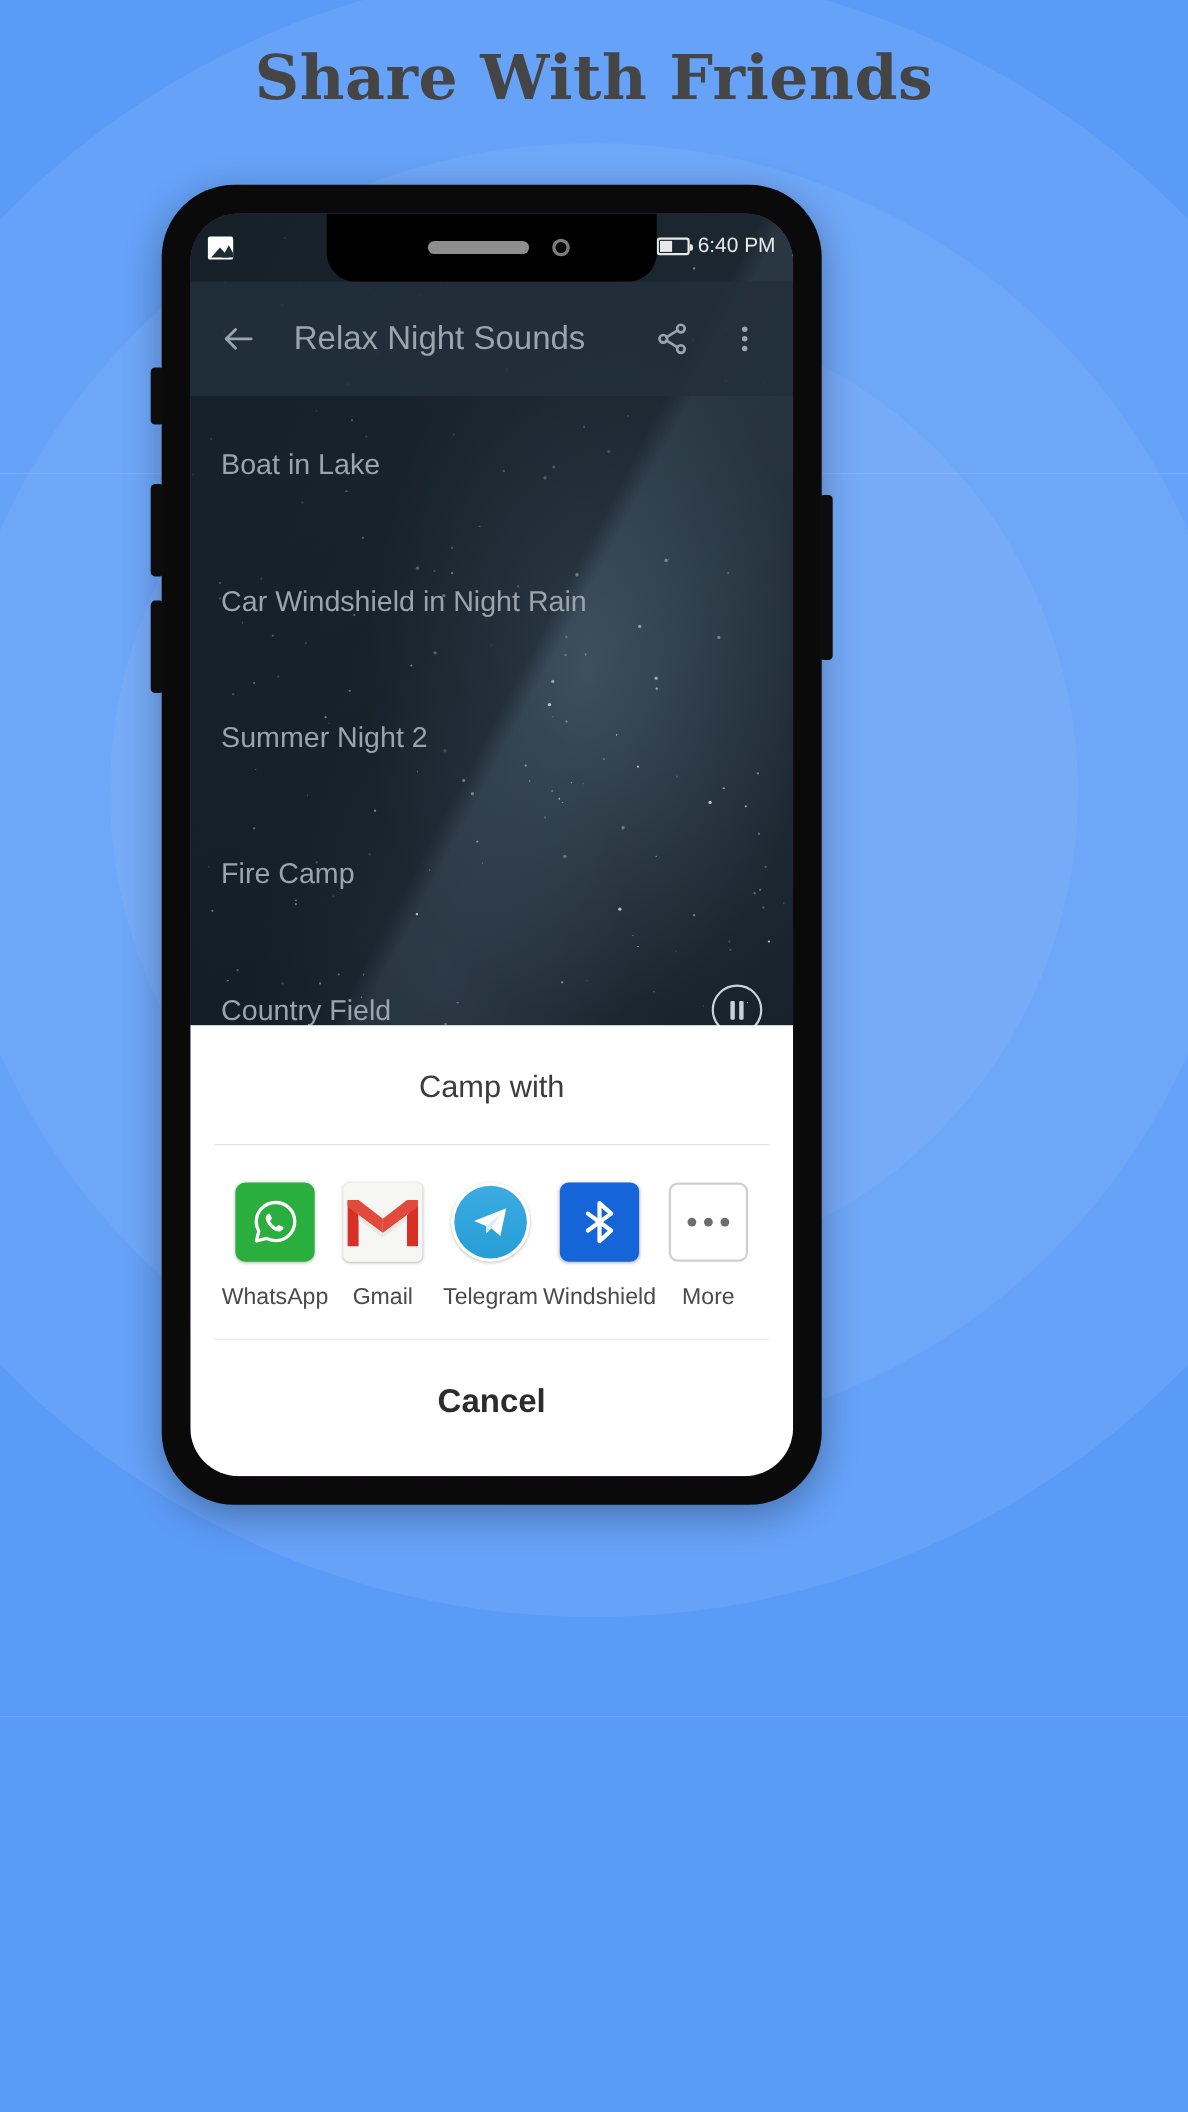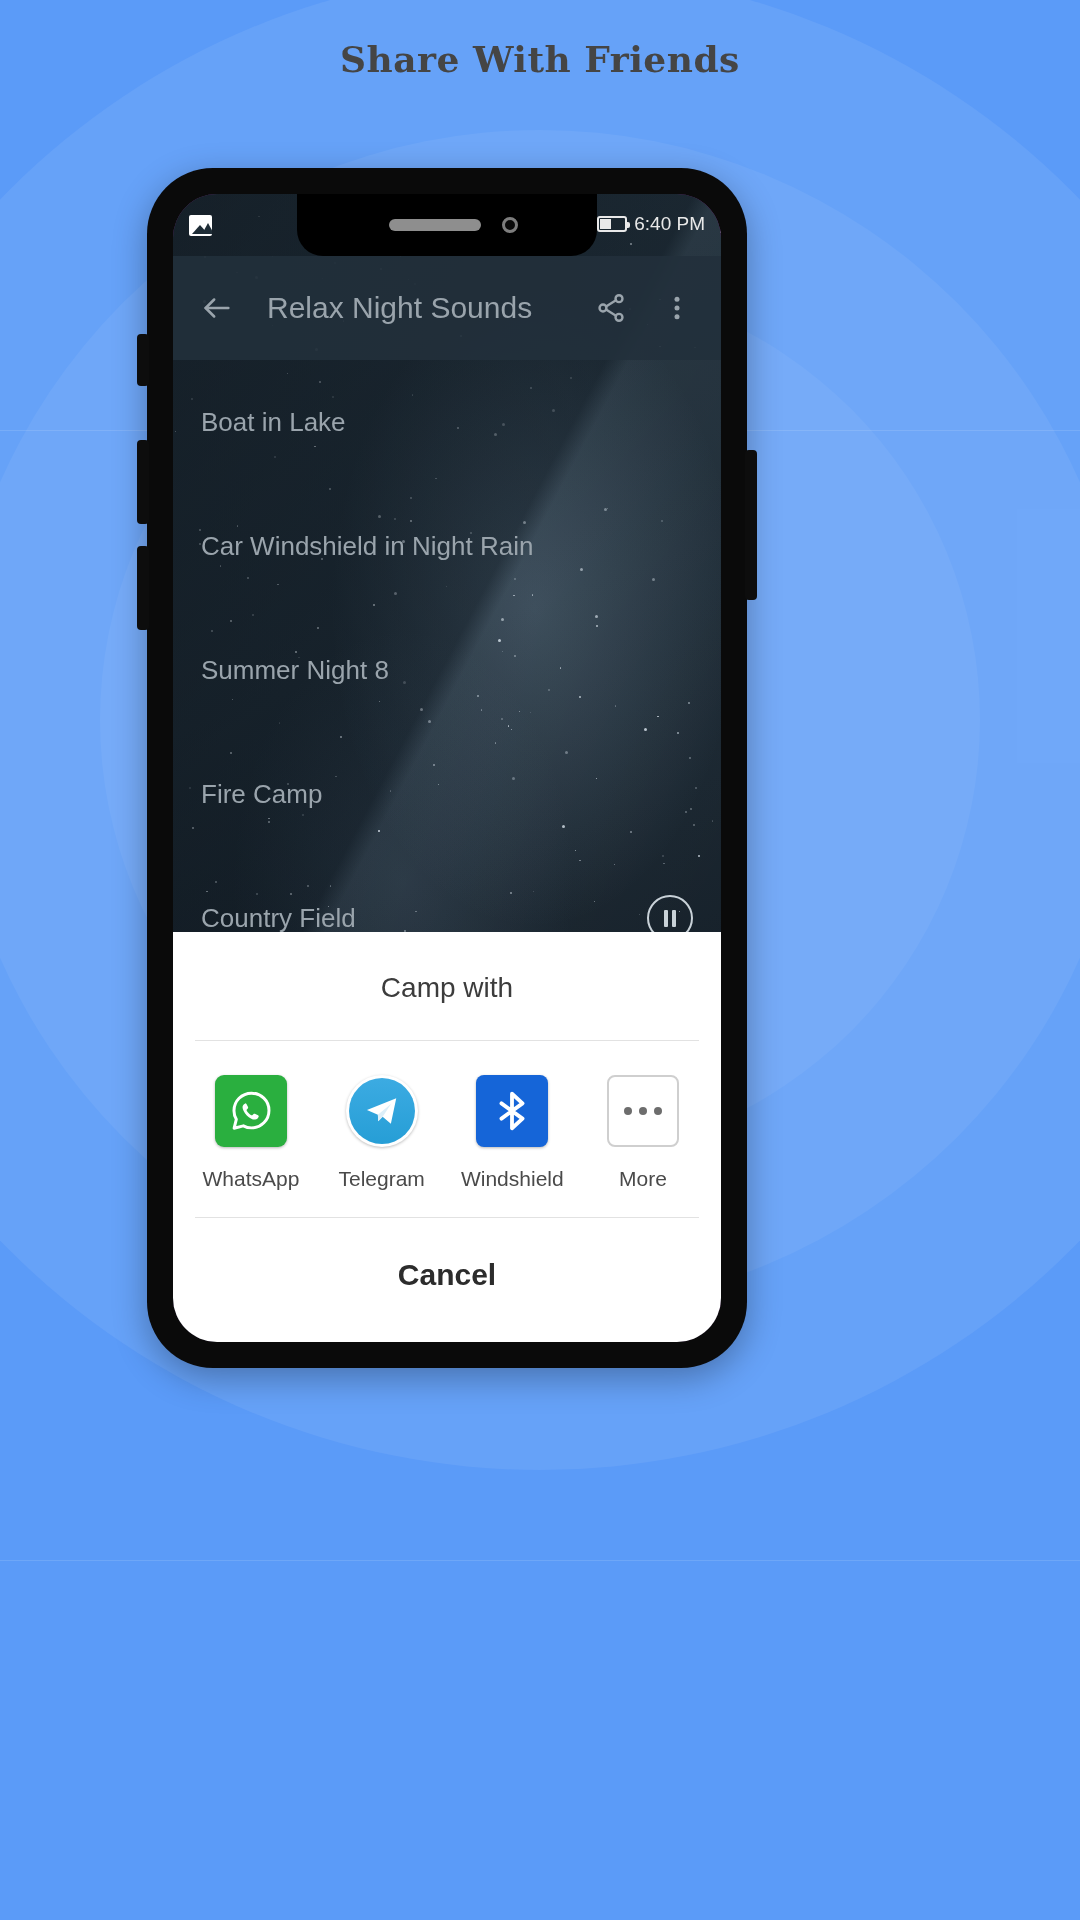--- a/index.html
+++ b/index.html
@@ -26,21 +26,21 @@
     background:rgba(255,255,255,0.12);
   }
   .band2 { top:1560px; }
 
   
   .headline {
     position:absolute; top:38px; left:0; right:0;
     text-align:center;
     font-family:"DejaVu Serif", serif;
     font-weight:bold;
-    font-size:36px;
+    font-size:56px;
     letter-spacing:0.5px;
     color:#454545;
     z-index:5;
   }
 
   
   .phone {
     position:absolute;
     left:147px; top:168px;
     width:600px; height:1200px;
@@ -528,21 +528,21 @@
     </div>
 
     <div class="soundlist" id="soundlist">
         <div class="sound-row">
           <div class="sound-name">Boat in Lake</div>
         </div>
         <div class="sound-row">
           <div class="sound-name">Car Windshield in Night Rain</div>
         </div>
         <div class="sound-row">
-          <div class="sound-name">Summer Night 8</div>
+          <div class="sound-name">Summer Night 2</div>
         </div>
         <div class="sound-row">
           <div class="sound-name">Fire Camp</div>
         </div>
         <div class="sound-row">
           <div class="sound-name">Country Field</div>
           <div class="pausebtn">
             <span class="bar"></span>
             <span class="bar"></span>
           </div>
@@ -564,20 +564,34 @@
         <div class="app">
           <div class="ic ic-whatsapp">
             <svg width="50" height="50" viewBox="0 0 32 32" fill="none" stroke="#fff" stroke-width="1.9">
               <path d="M16.3 4.6c-6.2 0-11.2 5-11.2 11.2 0 2 .55 3.9 1.5 5.5L5.2 27l5.9-1.5a11.2 11.2 0 0 0 5.2 1.3c6.2 0 11.2-5 11.2-11.2s-5-11-11.2-11z" stroke-linejoin="round"></path>
               <path d="M12.2 11.1c.3-.1.7 0 .9.4l1 2c.15.35.05.6-.15.85l-.6.7c-.2.25-.2.5-.05.8.5.95 1.9 2.35 2.9 2.85.3.15.6.1.8-.1l.65-.65c.25-.25.5-.3.85-.15l2 .95c.4.2.5.6.4.9-.3.9-1.25 1.7-2.2 1.8-1.5.15-3.6-.85-5.4-2.65-1.85-1.85-2.85-3.95-2.7-5.45.1-.95.9-1.9 1.8-2.2z" fill="#fff" stroke="none"></path>
             </svg>
           </div>
           <div class="app-label">WhatsApp</div>
         </div>
 
+        <div class="app">
+          <div class="ic ic-gmail">
+            <svg width="72" height="72" viewBox="0 0 72 72">
+              <rect x="0" y="0" width="72" height="72" fill="#f6f6f4"></rect>
+              <path d="M4 16 L4 58 L14 58 L14 30 L36 46 L58 30 L58 58 L68 58 L68 16 L58 16 L36 33 L14 16 Z" fill="#ffffff"></path>
+              <path d="M4 16 L4 58 L14 58 L14 30 L4 16 Z" fill="#d93025"></path>
+              <path d="M68 16 L68 58 L58 58 L58 30 L68 16 Z" fill="#d93025"></path>
+              <path d="M4 16 L14 16 L36 33 L36 46 L4 22 Z" fill="#e24b3b"></path>
+              <path d="M68 16 L58 16 L36 33 L36 46 L68 22 Z" fill="#e24b3b"></path>
+              <path d="M14 30 L36 46 L58 30 L58 34 L36 50 L14 34 Z" fill="#e8e8e6"></path>
+            </svg>
+          </div>
+          <div class="app-label">Gmail</div>
+        </div>
 
         <div class="app">
           <div class="ic ic-telegram">
             <div class="disc">
               <svg width="38" height="38" viewBox="0 0 24 24">
                 <path d="M2.5 11.3 L21 4 L17.6 20 L12.4 15.6 L9.6 18.4 L9.4 14.3 Z" fill="#ffffff"></path>
                 <path d="M9.4 14.3 L17.8 7.4 L12.4 15.6 L9.6 18.4 Z" fill="#dbeef8"></path>
               </svg>
             </div>
           </div>

